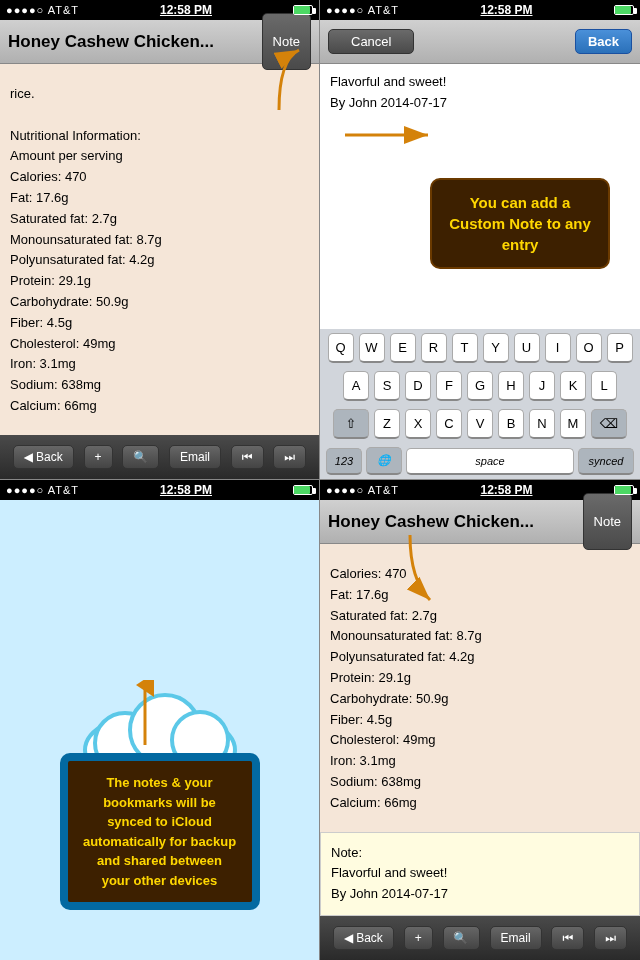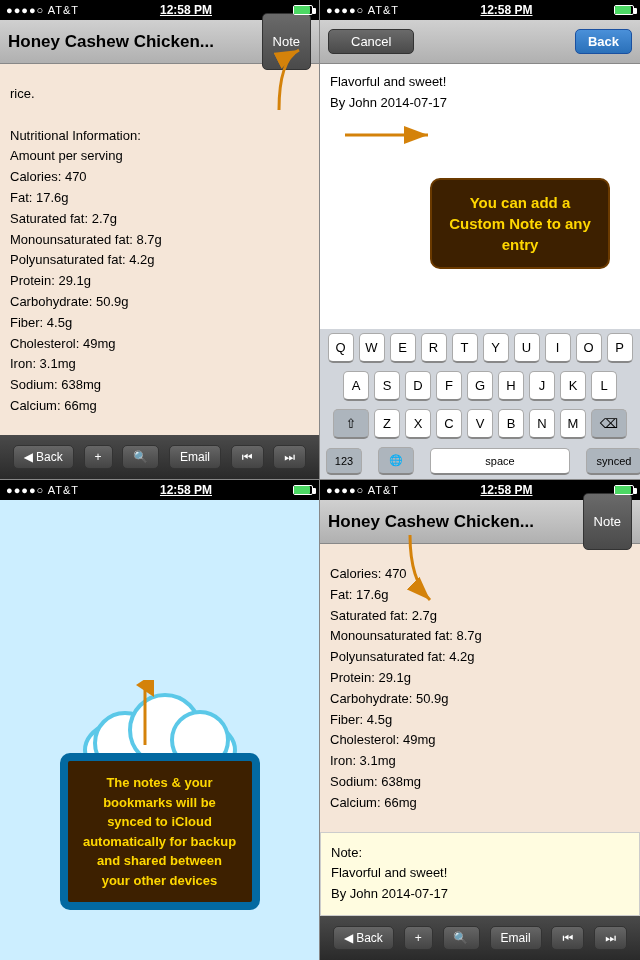--- a/index.html
+++ b/index.html
@@ -206,21 +206,22 @@
     .kb-key.space { min-width: 140px; }
     .kb-key.dark {
       background: #adb5bd;
       color: #000;
     }
     .kb-bottom {
       display: flex;
       justify-content: space-between;
       align-items: center;
       padding: 4px 6px;
-      gap: 16px;
+      gap: 4px;
+      font-style: italic;
     }
     .kb-bottom .kb-key { font-size: 11px; }
 
     
     .panel-bl {
       background: #cceeff;
       display: flex;
       flex-direction: column;
       border-right: 1px solid #888;
       position: relative;

